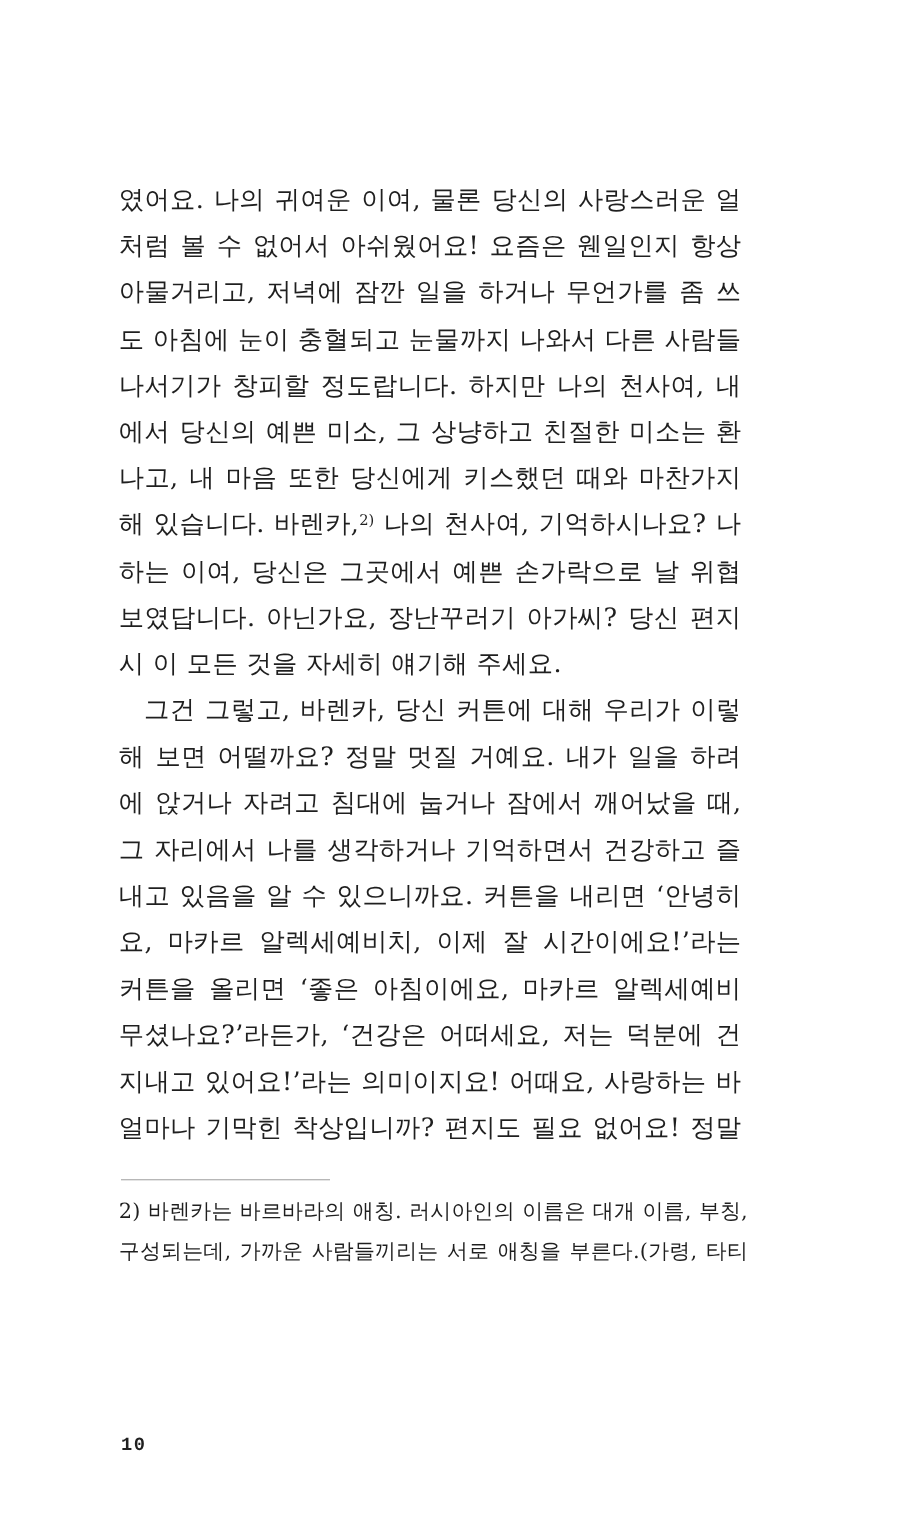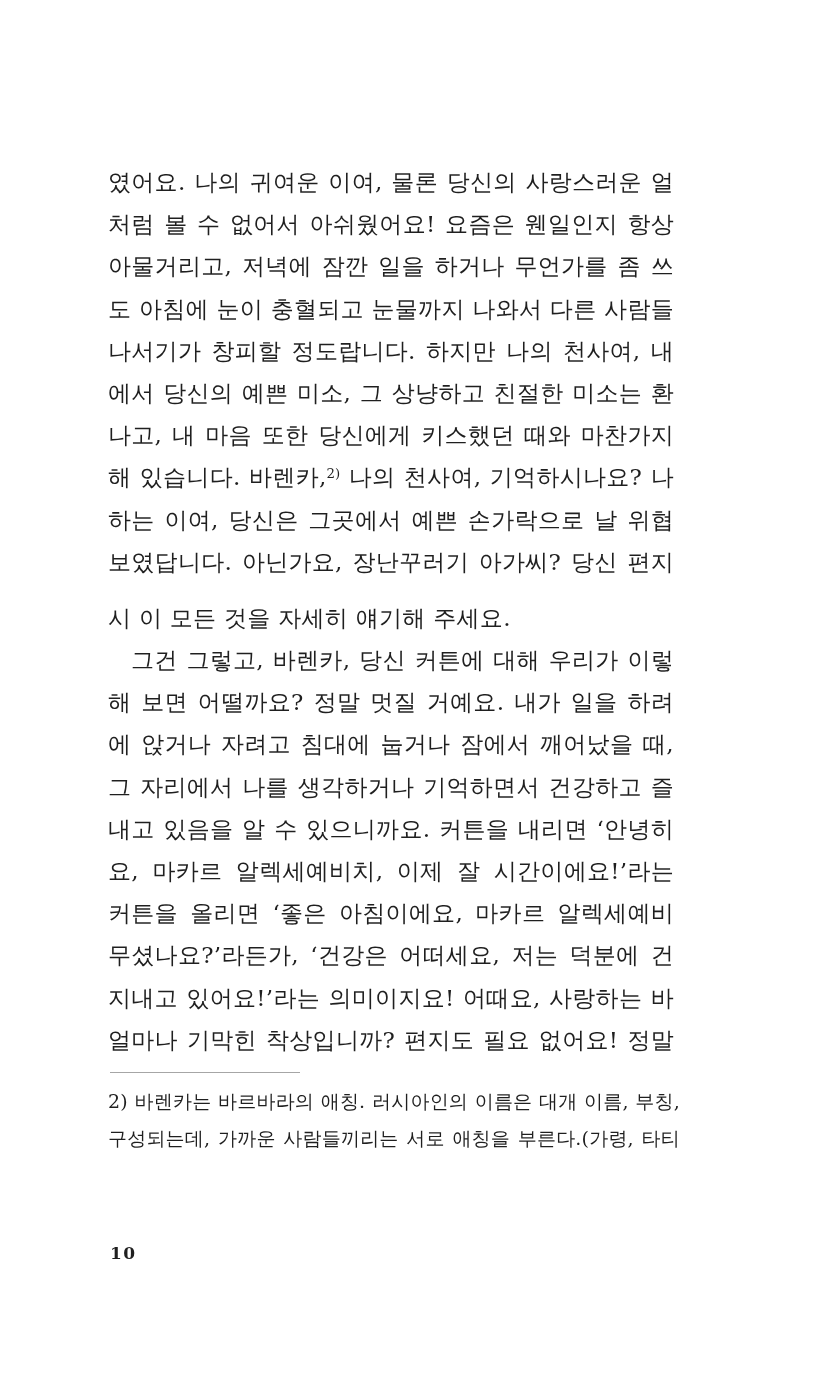--- a/index.html
+++ b/index.html
@@ -22,21 +22,21 @@
   .body-line {
     font-size: 23px;
     line-height: 42.2px;
     height: 42.2px;
     text-align: justify;
     text-align-last: justify;
     overflow: hidden;
     letter-spacing: 0.3px;
   }
   .body-line.indent { padding-left: 23px; }
-  .body-line.end, .footnote-line.end { text-align-last: left; margin-top: 14px; }
+  .body-line.end, .footnote-line.end { text-align-last: left; }
   sup {
     font-size: 0.58em;
     line-height: 0;
     vertical-align: 0.5em;
     letter-spacing: 0;
   }
   .footnote-rule {
     position: absolute;
     left: 110px;
     top: 1072px;
@@ -55,24 +55,25 @@
     line-height: 36.5px;
     height: 36.5px;
     text-align: justify;
     text-align-last: justify;
     overflow: hidden;
     letter-spacing: 0.2px;
   }
   .page-number {
     position: absolute;
     left: 110px;
-    top: 1243px;
+    top: 1305px;
     font-size: 17px;
     font-weight: bold;
     letter-spacing: 1.5px;
+    font-family: Liberation Mono, monospace;
   }
 </style>
 </head>
 <body>
 
 <div class="page">
   <main class="body-text">
       <div class="body-line">였어요. 나의 귀여운 이여, 물론 당신의 사랑스러운 얼굴을 좀</div>
       <div class="body-line">처럼 볼 수 없어서 아쉬웠어요! 요즘은 웬일인지 항상 눈앞이</div>
       <div class="body-line">아물거리고, 저녁에 잠깐 일을 하거나 무언가를 좀 쓰기만 해</div>

